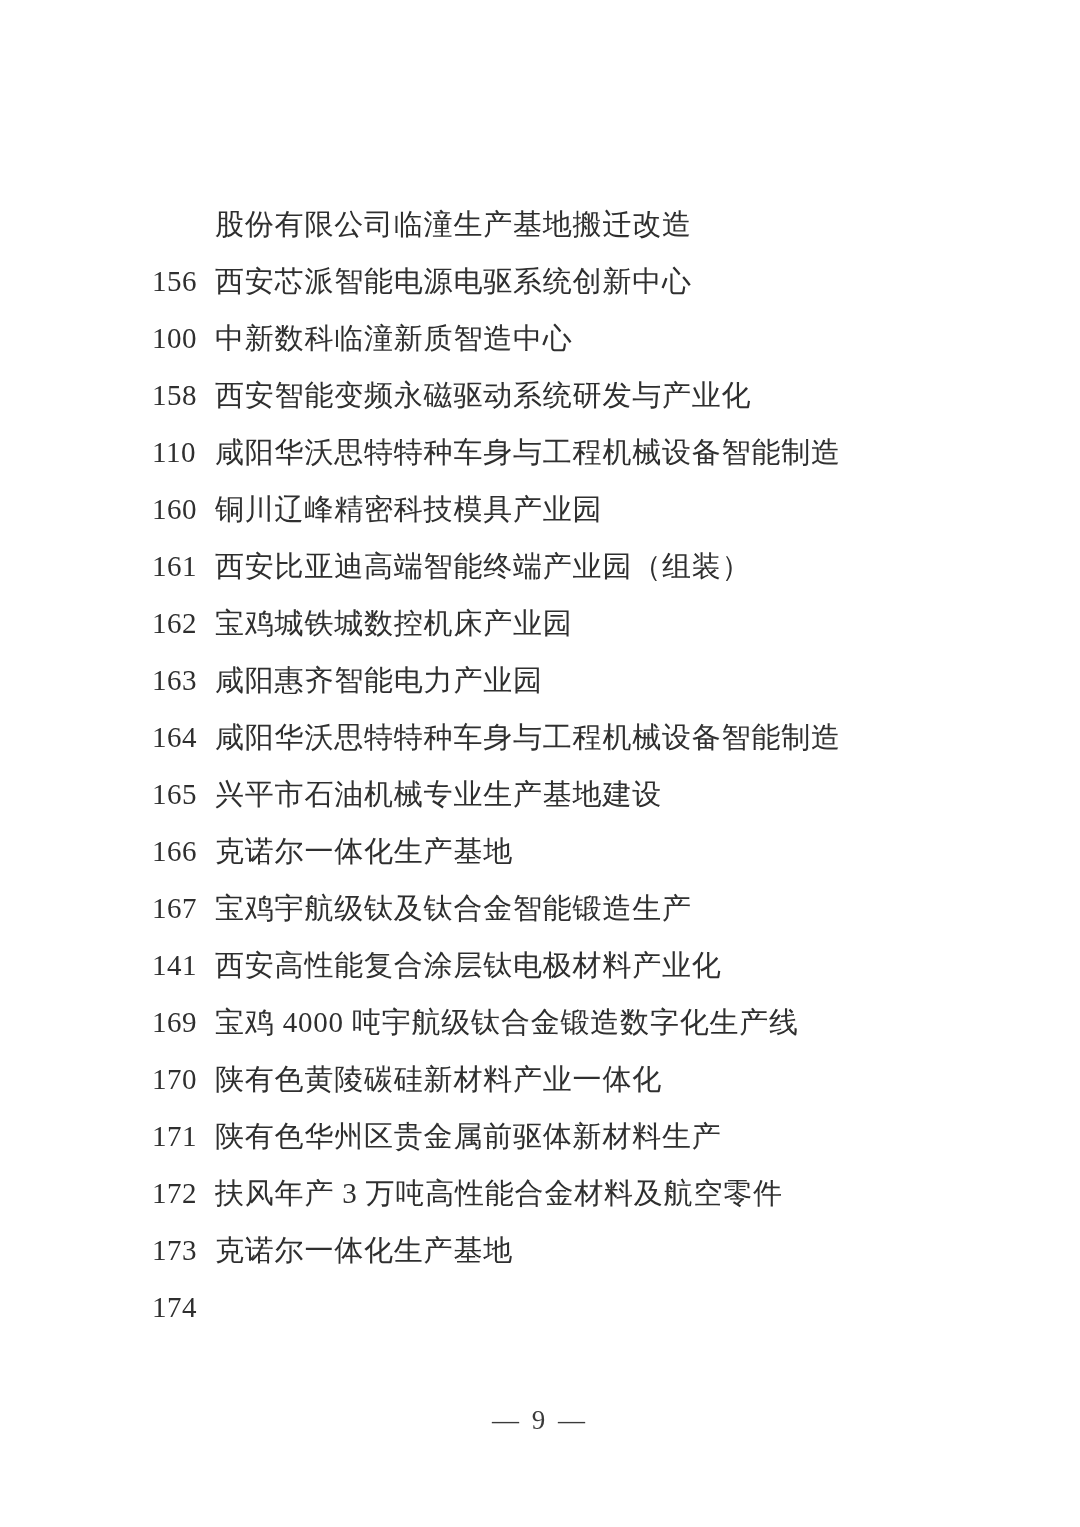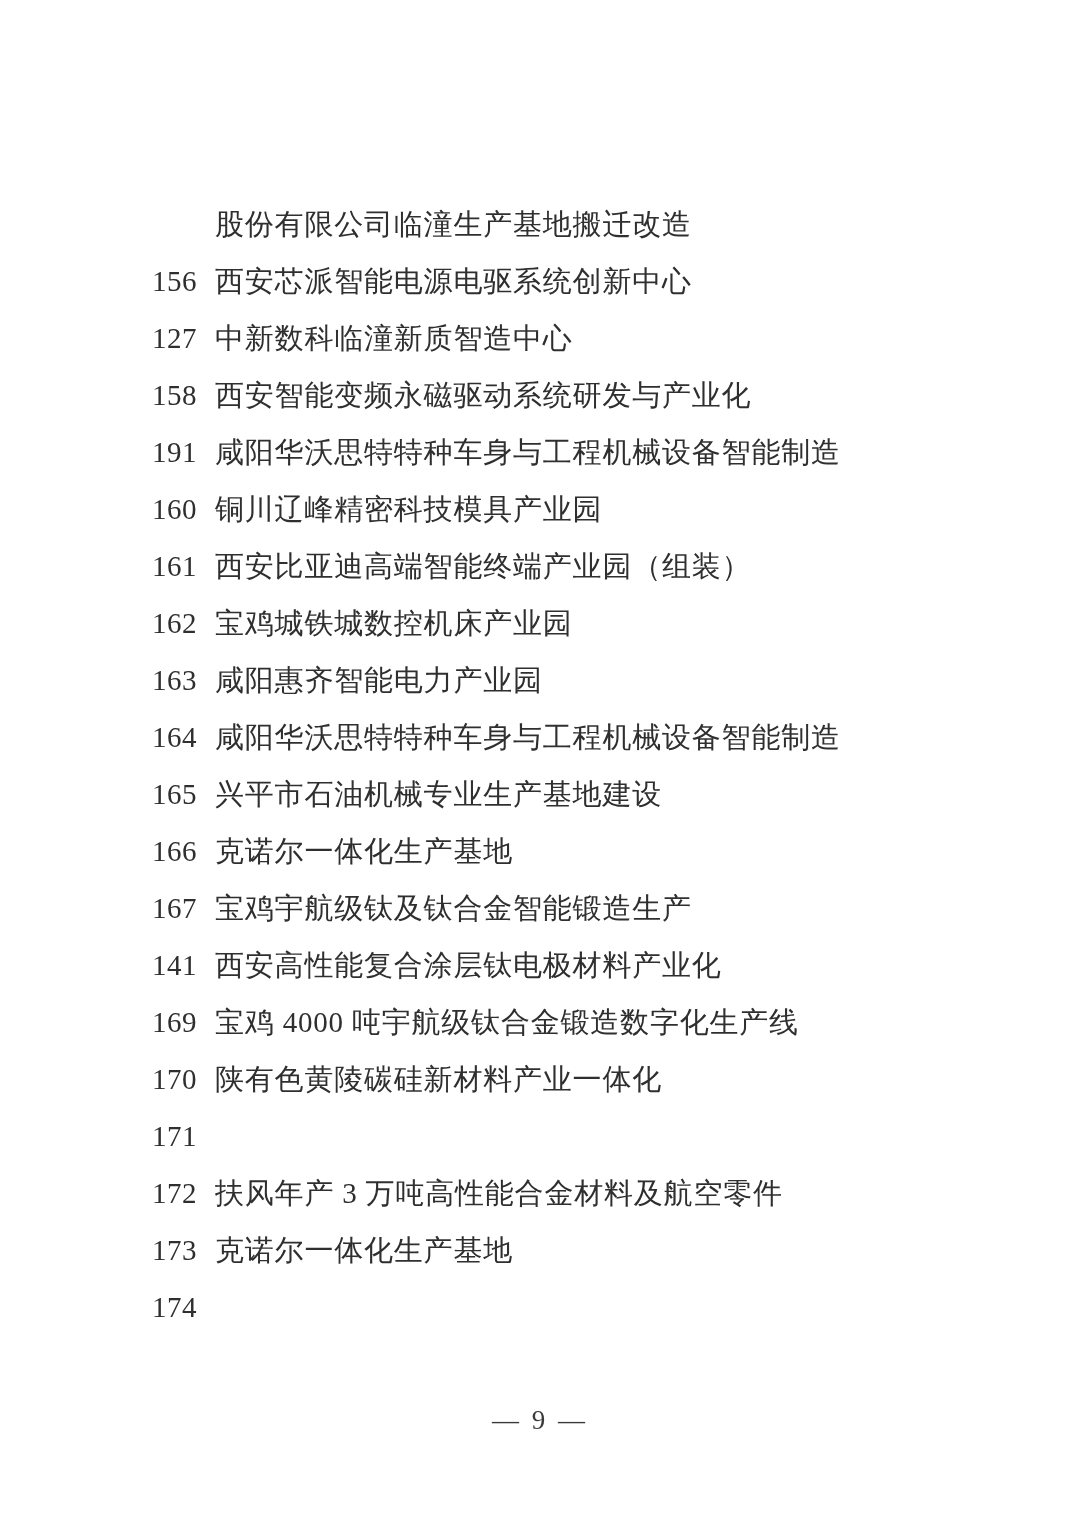--- a/index.html
+++ b/index.html
@@ -58,31 +58,31 @@
       <span class="num"></span>
       <span class="title">股份有限公司临潼生产基地搬迁改造</span>
     </div>
     <div id="rows">
   <div class="row">
     <span class="num">156</span>
     <span class="title">西安芯派智能电源电驱系统创新中心</span>
   </div>
 
   <div class="row">
-    <span class="num">127</span>
+    <span class="num">100</span>
     <span class="title">中新数科临潼新质智造中心</span>
   </div>
 
   <div class="row">
     <span class="num">158</span>
     <span class="title">西安智能变频永磁驱动系统研发与产业化</span>
   </div>
 
   <div class="row">
-    <span class="num">191</span>
+    <span class="num">110</span>
     <span class="title">咸阳华沃思特特种车身与工程机械设备智能制造</span>
   </div>
 
   <div class="row">
     <span class="num">160</span>
     <span class="title">铜川辽峰精密科技模具产业园</span>
   </div>
 
   <div class="row">
     <span class="num">161</span>
@@ -129,20 +129,21 @@
     <span class="title">宝鸡 4000 吨宇航级钛合金锻造数字化生产线</span>
   </div>
 
   <div class="row">
     <span class="num">170</span>
     <span class="title">陕有色黄陵碳硅新材料产业一体化</span>
   </div>
 
   <div class="row">
     <span class="num">171</span>
+    <span class="title">陕有色华州区贵金属前驱体新材料生产</span>
   </div>
 
   <div class="row">
     <span class="num">172</span>
     <span class="title">扶风年产 3 万吨高性能合金材料及航空零件</span>
   </div>
 
   <div class="row">
     <span class="num">173</span>
     <span class="title">克诺尔一体化生产基地</span>

